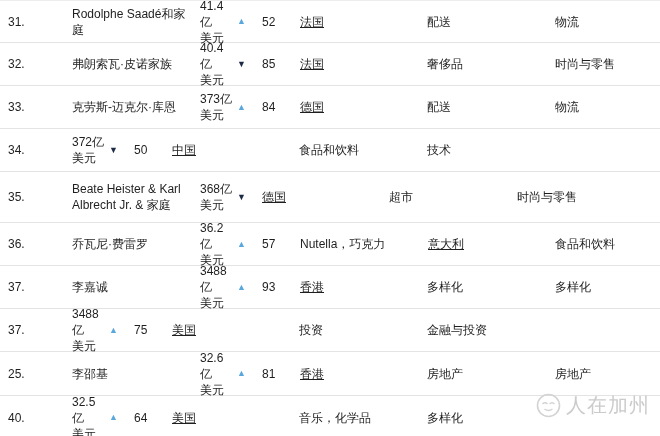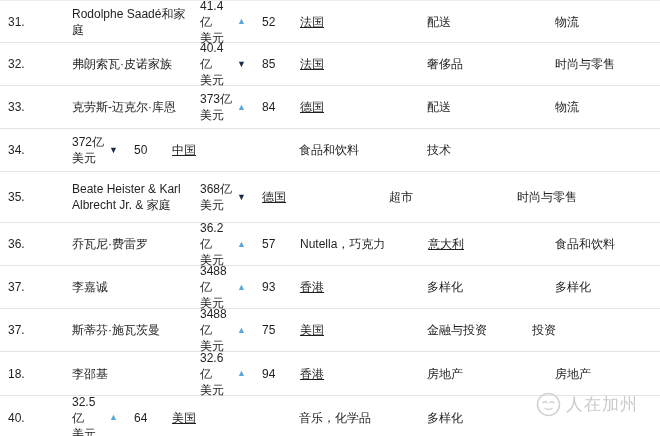--- a/index.html
+++ b/index.html
@@ -47,21 +47,21 @@
     position:absolute;
     left:536px;top:391px;
     display:flex;
     align-items:center;
     gap:5px;
     color:#cbcbcb;
     z-index:3;
     pointer-events:none;
   }
   .watermark-text{
-    font-size:17px;
+    font-size:20px;
     letter-spacing:1px;
     white-space:nowrap;
   }
   .wm-icon{display:block;}
 </style>
 </head>
 <body>
 
 <div class="screen">
   <div class="rows" id="rows">
@@ -170,45 +170,44 @@
       <span class="arrow trend-up">▲</span>
     </div>
     <div class="cell c-age">93</div>
     <div class="cell c-country">香港</div>
     <div class="cell c-source">多样化</div>
     <div class="cell c-industry">多样化</div>
   </div>
 
   <div class="row">
     <div class="cell c-rank">37.</div>
-    <div class="cell c-name">斯蒂芬·施瓦茨曼</div>
     <div class="cell c-wealth">
       <span>3488亿</span>
       <span>美元</span>
     </div>
     <div class="cell c-arrow">
       <span class="arrow trend-up">▲</span>
     </div>
     <div class="cell c-age">75</div>
     <div class="cell c-country">美国</div>
+    <div class="cell c-source">投资</div>
     <div class="cell c-industry">金融与投资</div>
-    <div class="cell c-source">投资</div>
-  </div>
-
-  <div class="row">
-    <div class="cell c-rank">18.</div>
+  </div>
+
+  <div class="row">
+    <div class="cell c-rank">25.</div>
     <div class="cell c-name">李邵基</div>
     <div class="cell c-wealth">
       <span>32.6亿</span>
       <span>美元</span>
     </div>
     <div class="cell c-arrow">
       <span class="arrow trend-up">▲</span>
     </div>
-    <div class="cell c-age">94</div>
+    <div class="cell c-age">81</div>
     <div class="cell c-country">香港</div>
     <div class="cell c-source">房地产</div>
     <div class="cell c-industry">房地产</div>
   </div>
 
   <div class="row">
     <div class="cell c-rank">40.</div>
     <div class="cell c-wealth">
       <span>32.5亿</span>
       <span>美元</span>

